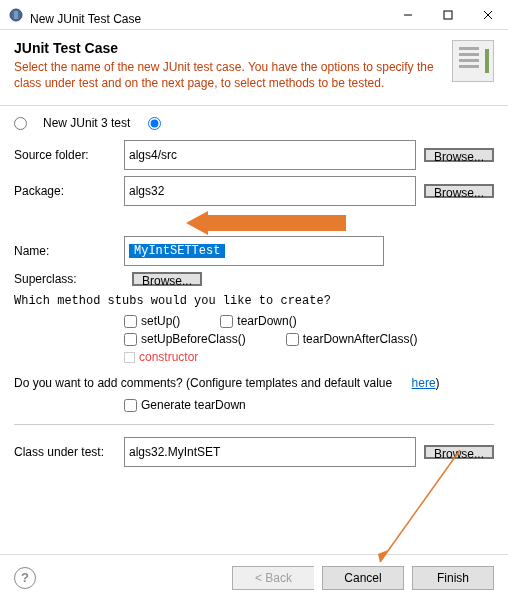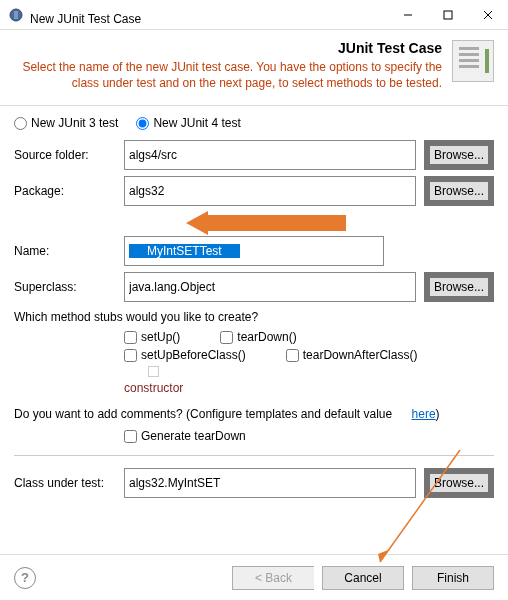--- a/index.html
+++ b/index.html
@@ -2,42 +2,42 @@
 <html><head>
 <meta charset="utf-8">
 <style>
 * { box-sizing: border-box; margin: 0; padding: 0; }
 body { font-family: "Segoe UI", Tahoma, sans-serif; font-size: 12px; background: #fff; width: 508px; height: 600px; position: relative; }
 .titlebar { height: 30px; display: flex; align-items: center; padding-left: 8px; border-bottom: 1px solid #ddd; }
 .titlebar-icon { width: 16px; height: 16px; margin-right: 6px; display: inline-flex; align-items: center; justify-content: center; }
 .titlebar-title { flex: 1; font-size: 12px; color: #000; margin-top: 8px; }
 .winbtn { width: 40px; height: 28px; display: inline-flex; align-items: center; justify-content: center; color: #000; }
 .header { padding: 10px 14px 14px 14px; background: #fff; border-bottom: 1px solid #ddd; display: flex; align-items: flex-start; }
-.header-text { flex: 1; text-align: right; }
+.header-text { flex: 1; }
 .header h1 { font-size: 14px; font-weight: bold; margin-bottom: 4px; }
 .header p { font-size: 12px; color: #c2410c; line-height: 1.3; }
 .header-icon { width: 42px; height: 42px; margin-left: 10px; background: #f0f0f0; border: 1px solid #c0c0c0; position: relative; }
 .header-icon::before { content: ""; position: absolute; right: 4px; top: 8px; width: 4px; height: 24px; background: #7ca05e; }
 .header-icon::after { content: ""; position: absolute; left: 6px; top: 6px; width: 20px; height: 3px; background: #aaa; box-shadow: 0 6px 0 #aaa, 0 12px 0 #aaa, 0 18px 0 #aaa; }
 .content { padding: 10px 14px; }
 .radiorow { display: flex; gap: 18px; margin-bottom: 10px; align-items: center; }
-.radiorow label { display: flex; align-items: center; gap: 4px; }
+.radiorow label { display: flex; align-items: center; gap: 16px; }
 .fieldrow { display: flex; align-items: center; margin-bottom: 6px; }
 .fieldlabel { width: 110px; font-size: 12px; color: #000; }
 .fieldinput { flex: 1; height: 30px; border: 1px solid #888; padding: 2px 4px; font-size: 12px; background: #fff; }
 .fieldinput.highlight { background: #fff; }
-.fieldinput.highlight .selected { background: #0078d7; color: #fff; padding: 0 18px; }
-.browsebtn { width: 70px; height: 30px; margin-left: 8px; background: #e1e1e1; border: 6px solid #737373; font-size: 12px; cursor: pointer; }
+.fieldinput.highlight .selected { background: #0078d7; color: #fff; padding: 0 5px; font-family: Liberation Mono, monospace; }
+.browsebtn { width: 70px; height: 14px; margin-left: 8px; background: #e1e1e1; border: 2px solid #737373; font-size: 12px; cursor: pointer; }
 .spacer-row { height: 24px; }
-.stubs-label { margin: 8px 0 6px 0; }
+.stubs-label { margin: 8px 0 6px 0; font-family: Liberation Mono, monospace; }
 .stubs-grid { padding-left: 110px; }
 .stubs-row { display: flex; gap: 40px; margin-bottom: 4px; align-items: center; }
 .chk { display: flex; align-items: center; gap: 4px; }
 .chk input[type="checkbox"] { width: 13px; height: 13px; }
-.chk.disabled { color: #7f1d1d; flex-direction: column; }
+.chk.disabled { color: #ef4444; }
 .chk.disabled .box { width: 11px; height: 11px; border: 1px solid #ccc; display: inline-block; }
 .section-gap { margin-top: 12px; margin-bottom: 8px; }
 .linklike { color: #0066cc; text-decoration: underline; cursor: pointer; padding-left: 16px; }
 .hr { border: none; border-top: 1px solid #ccc; margin: 12px 0; }
 .bottom-bar { position: absolute; bottom: 0; left: 0; right: 0; height: 46px; border-top: 1px solid #ddd; display: flex; align-items: center; padding: 0 14px; }
 .help-icon { width: 22px; height: 22px; border: 1.5px solid #888; border-radius: 50%; display: flex; align-items: center; justify-content: center; color: #888; font-size: 13px; font-weight: bold; }
 .bottom-buttons { margin-left: auto; display: flex; gap: 8px; }
 .wizbtn { width: 82px; height: 24px; background: #e1e1e1; border: 1px solid #adadad; font-size: 12px; cursor: pointer; }
 .wizbtn.disabled { color: #a0a0a0; background: #efefef; }
 .wizbtn.back { border-right: none; }
@@ -87,21 +87,20 @@
 </div>
 
 <div class="content">
   <div class="radiorow">
     <label>
         <input type="radio" name="jv" style=""> 
         <span>New JUnit 3 test</span>
       </label>
     <label>
         <input type="radio" name="jv" checked="" style=""> 
-        <span>New JUnit 4 test</span>
       </label>
   </div>
 
   <div class="fieldrow">
     <span class="fieldlabel">Source folder:</span>
     <input class="fieldinput" value="algs4/src" style="">
     <button class="browsebtn">Browse...</button>
   </div>
 
   <div class="fieldrow">
@@ -114,21 +113,20 @@
 
   <div class="fieldrow">
     <span class="fieldlabel">Name:</span>
     <div class="fieldinput highlight" style="display:flex;align-items:center;width:260px;flex:0 0 260px;">
         <span class="selected">MyIntSETTest</span>
       </div>
   </div>
 
   <div class="fieldrow">
     <span class="fieldlabel">Superclass:</span>
-    <input class="fieldinput" value="java.lang.Object" style="">
     <button class="browsebtn">Browse...</button>
   </div>
 
   <div class="stubs-label">Which method stubs would you like to create?</div>
   <div class="stubs-grid">
     <div class="stubs-row">
       <label class="chk">
           <input type="checkbox" style=""> 
           <span>setUp()</span>
         </label>

